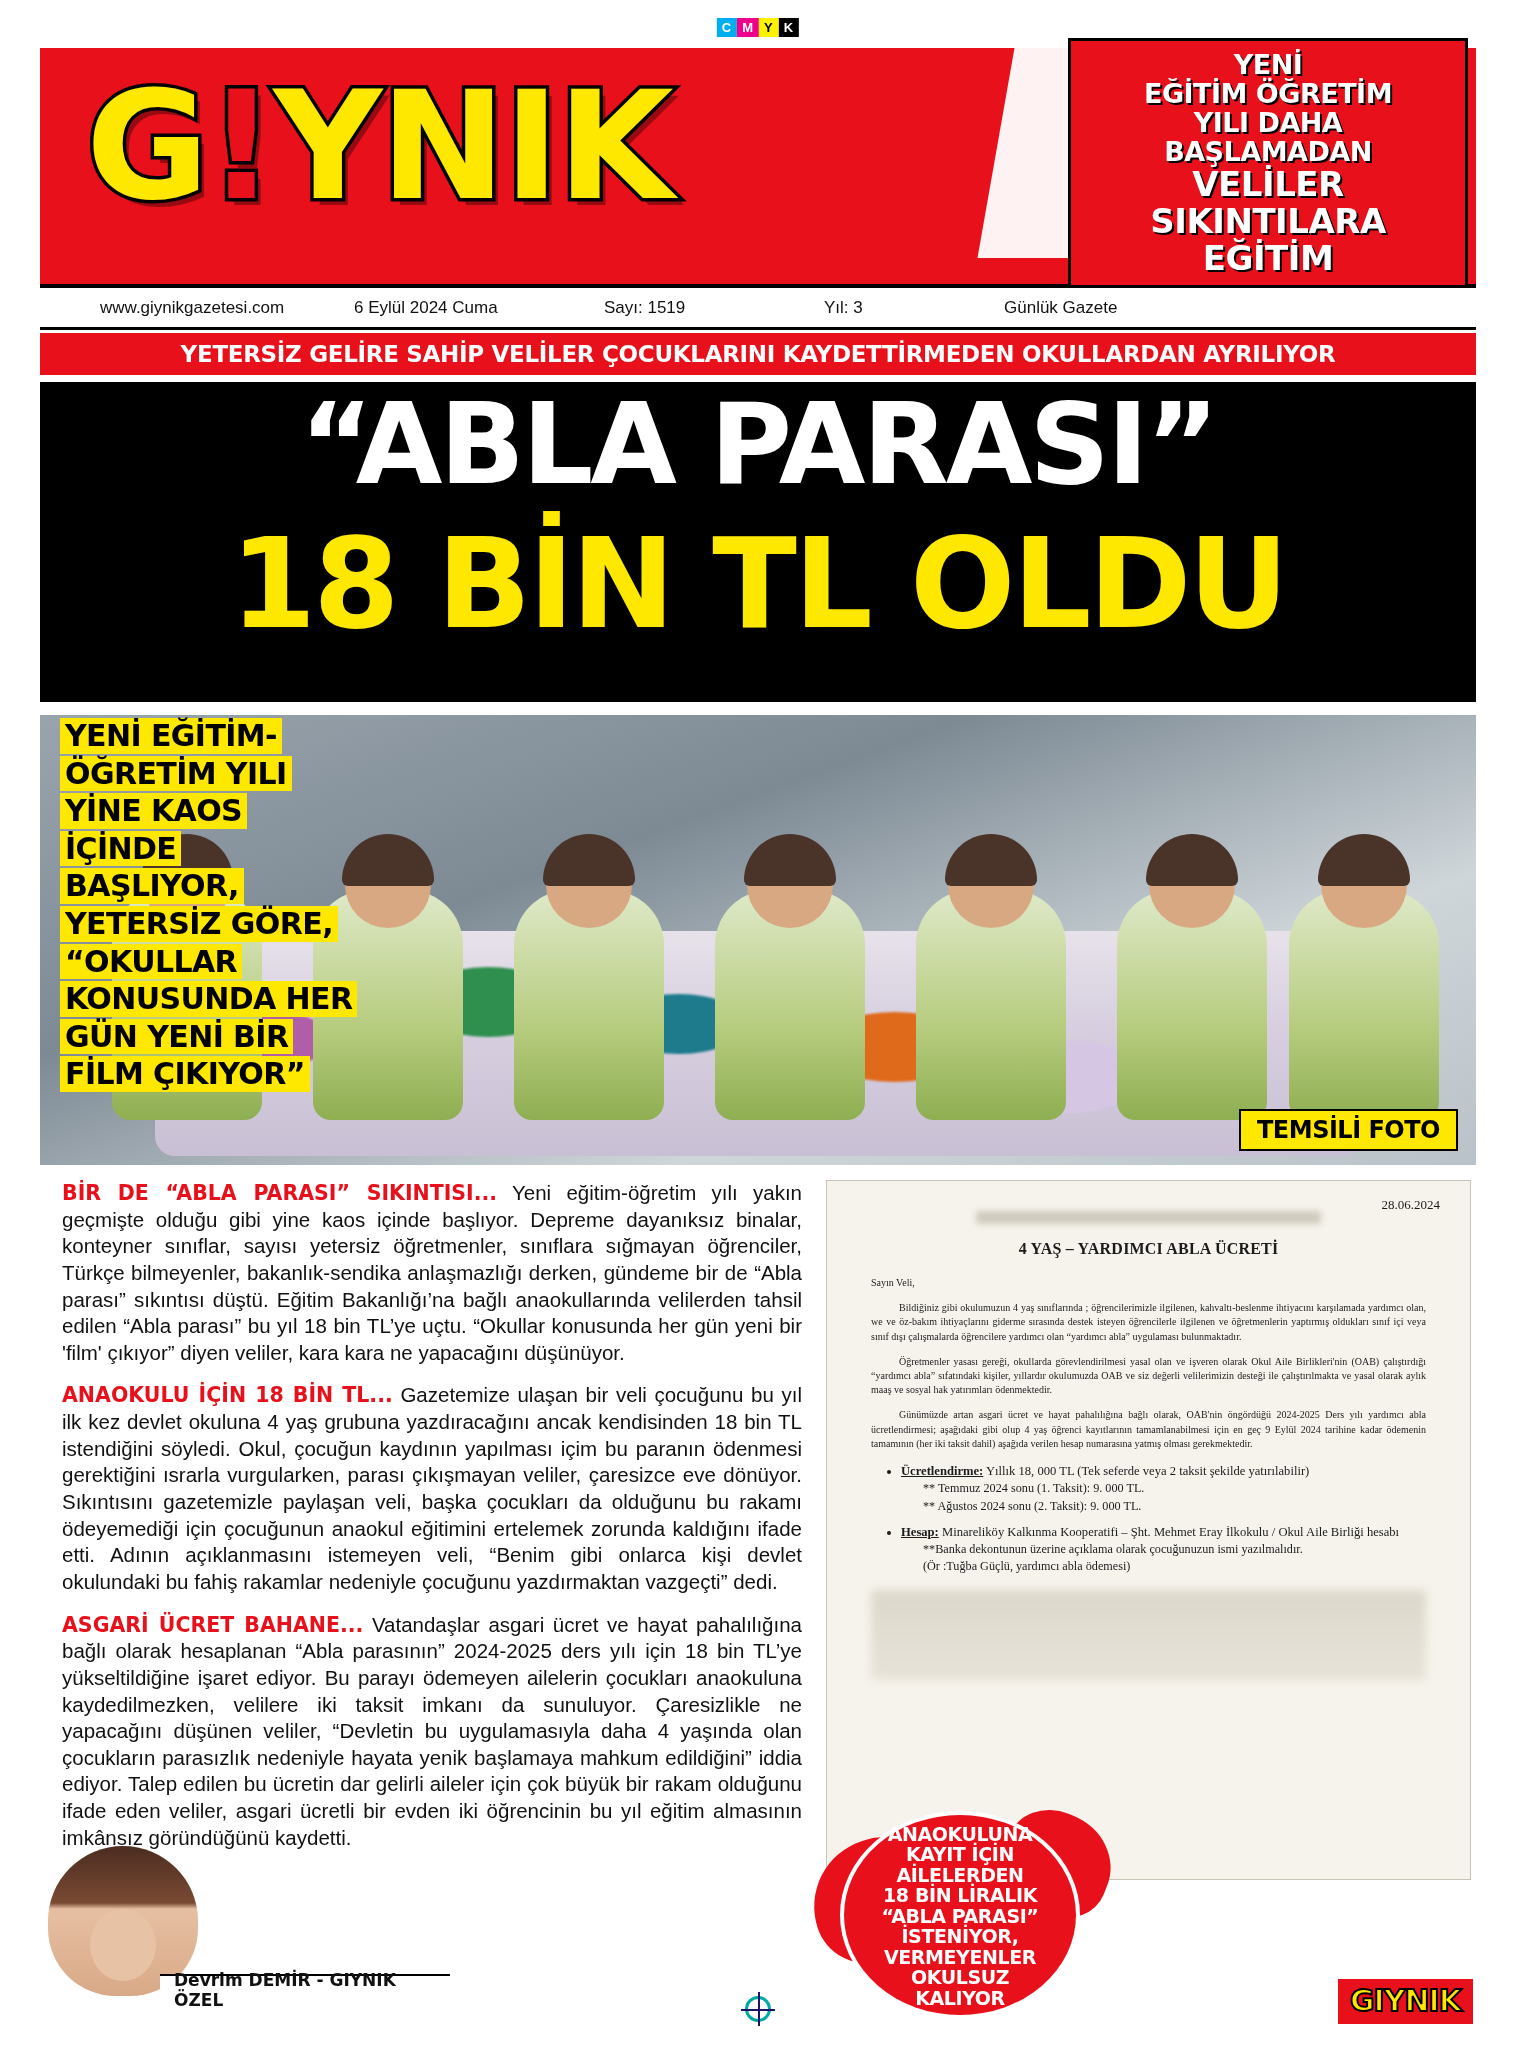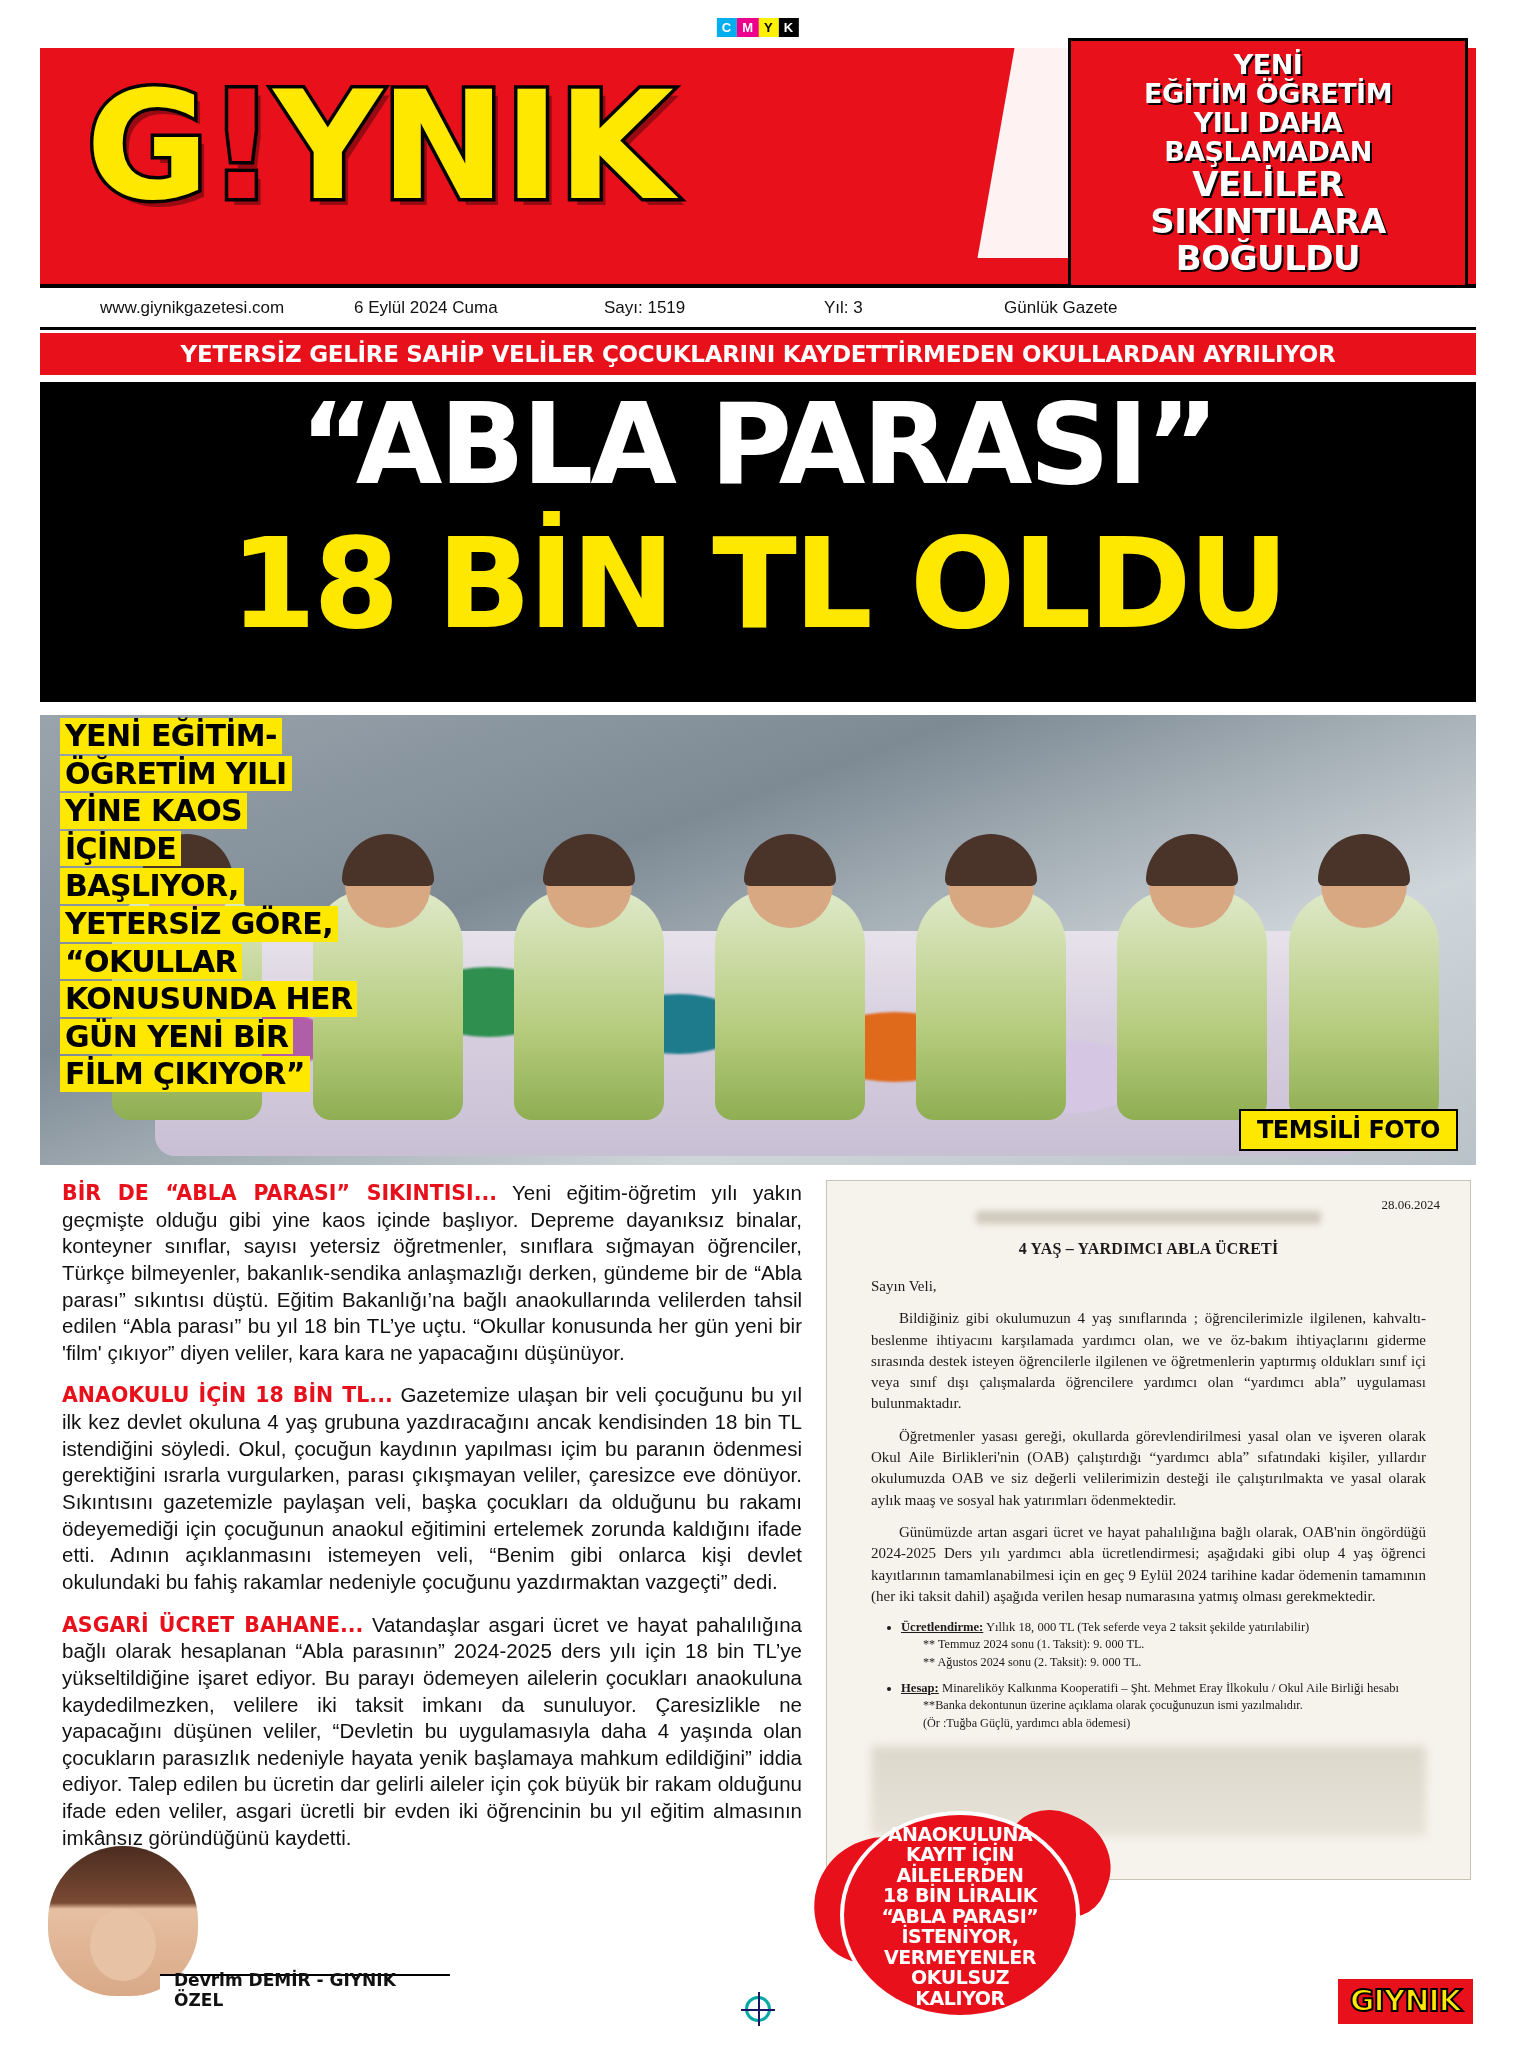--- a/index.html
+++ b/index.html
@@ -231,21 +231,21 @@
   .scan .scan-date { position: absolute; right: 30px; top: 16px; font-size: 13px; }
   .scan .blurline {
     height: 13px; background: #cfcabd; filter: blur(3px);
     margin: 8px auto 16px; border-radius: 3px;
   }
   .scan h4 {
     text-align: center; font-size: 16px; font-weight: bold;
     margin: 6px 0 18px; letter-spacing: 0.2px;
   }
   .scan p {
-    font-size: 15px; line-height: 1.42;
+    font-size: 10px; line-height: 1.42;
     text-align: justify; margin-bottom: 11px;
     text-indent: 28px;
   }
   .scan p.noind { text-indent: 0; }
   .scan u { text-decoration: underline; }
   .scan ul { margin: 4px 0 0 30px; }
   .scan li { font-size: 12.6px; line-height: 1.45; margin-bottom: 7px; list-style: disc; }
   .scan .sub { display: block; margin-left: 22px; font-size: 12.2px; }
   .scan .blurblock {
     margin-top: 14px; height: 90px;
@@ -361,21 +361,21 @@
     </div>
   </div>
 
   <div class="promo">
     <div class="promo-line">YENİ</div>
     <div class="promo-line">EĞİTİM ÖĞRETİM</div>
     <div class="promo-line">YILI DAHA</div>
     <div class="promo-line">BAŞLAMADAN</div>
     <div class="promo-line big">VELİLER</div>
     <div class="promo-line big">SIKINTILARA</div>
-    <div class="promo-line big">BOĞULDU</div>
+    <div class="promo-line big">EĞİTİM</div>
   </div>
 
   <div class="infobar">
     <div class="cell site">www.giynikgazetesi.com</div>
     <div class="cell date">6 Eylül 2024 Cuma</div>
     <div class="cell issue">Sayı: 1519</div>
     <div class="cell year">Yıl: 3</div>
     <div class="cell periodicity">Günlük Gazete</div>
   </div>
 

